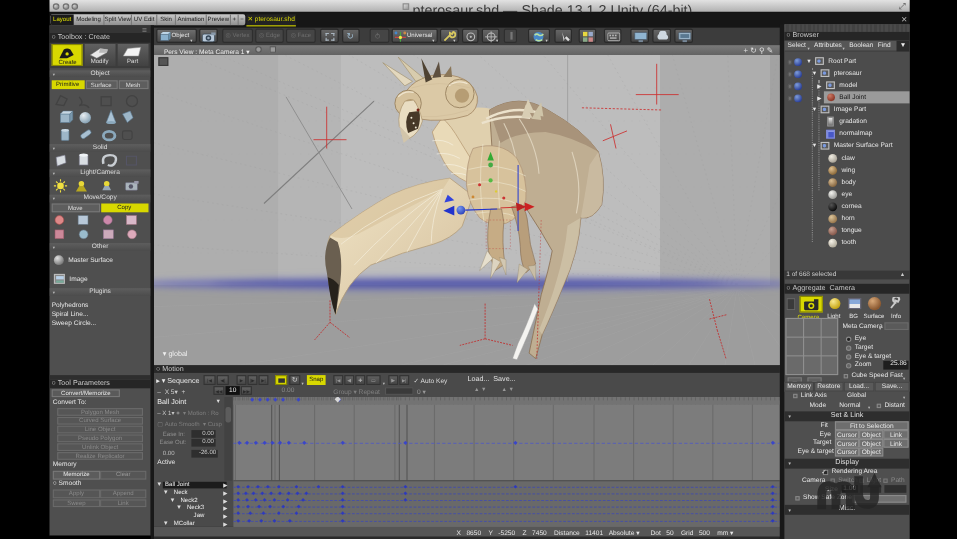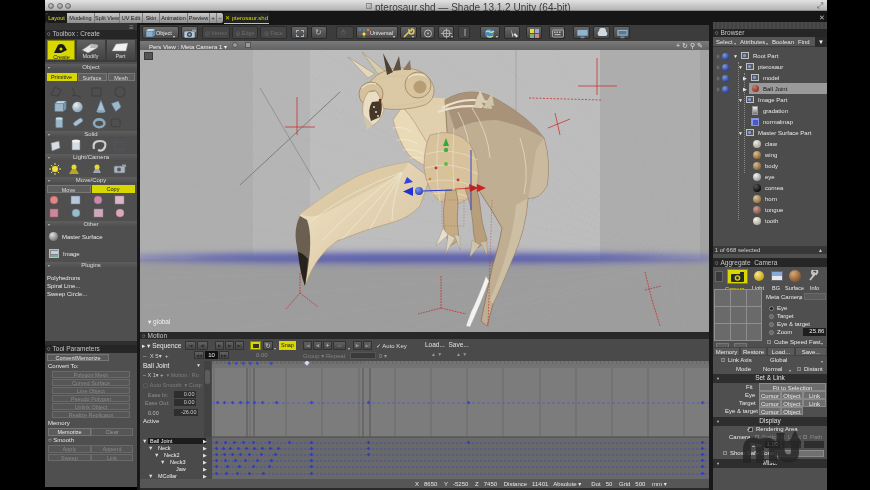--- a/index.html
+++ b/index.html
@@ -7,21 +7,21 @@
 #stage *{position:absolute;box-sizing:border-box;}
 .t{white-space:nowrap;}
 </style></head>
 <body>
 <div id="stage">
 
 <div style="left:45px;top:0;width:782px;height:11px;background:linear-gradient(#e2e2e2,#b4b4b4);border-bottom:1px solid #8a8a8a;"></div>
 <div style="left:48px;top:2.5px;width:6px;height:6px;border-radius:50%;background:radial-gradient(circle at 35% 30%,#cfcfcf,#8f8f8f 70%);border:0.5px solid #6f6f6f;"></div>
 <div style="left:56.5px;top:2.5px;width:6px;height:6px;border-radius:50%;background:radial-gradient(circle at 35% 30%,#cfcfcf,#8f8f8f 70%);border:0.5px solid #6f6f6f;"></div>
 <div style="left:65px;top:2.5px;width:6px;height:6px;border-radius:50%;background:radial-gradient(circle at 35% 30%,#cfcfcf,#8f8f8f 70%);border:0.5px solid #6f6f6f;"></div>
-<div class="t" style="left:375px;top:1.5px;font-size:10px;color:#3a3a3a;">pterosaur.shd — Shade 13.1.2 Unity (64-bit)</div>
+<div class="t" style="left:375px;top:1.5px;font-size:13px;color:#3a3a3a;">pterosaur.shd — Shade 13.1.2 Unity (64-bit)</div>
 <div style="left:366px;top:2.5px;width:6px;height:6px;background:linear-gradient(135deg,#d8d8d8,#9a9a9a);border:0.5px solid #888;"></div>
 <div style="left:817px;top:1px;font-size:8px;color:#555;">⤢</div>
 
 <div style="left:45px;top:11px;width:782px;height:14px;background:#161616;"></div>
 <div id="tabstrip" style="left:46px;top:13px;width:177px;height:10px;border-radius:2px;background:linear-gradient(#c9c9c9,#8e8e8e);overflow:hidden;position:absolute;font-size:5.5px;color:#1c1c1c;">
   <div class="t" style="left:0;top:0;width:21px;height:10px;background:#1b1b1b;color:#e0e000;text-align:center;line-height:10px;">Layout</div>
   <div class="t" style="left:21px;top:0;width:28px;height:10px;text-align:center;line-height:10px;border-right:1px solid #7a7a7a;">Modeling</div>
   <div class="t" style="left:49px;top:0;width:25px;height:10px;text-align:center;line-height:10px;border-right:1px solid #7a7a7a;">Split View</div>
   <div class="t" style="left:74px;top:0;width:23px;height:10px;text-align:center;line-height:10px;border-right:1px solid #7a7a7a;">UV Edit</div>
   <div class="t" style="left:97px;top:0;width:17px;height:10px;text-align:center;line-height:10px;border-right:1px solid #7a7a7a;">Skin</div>

